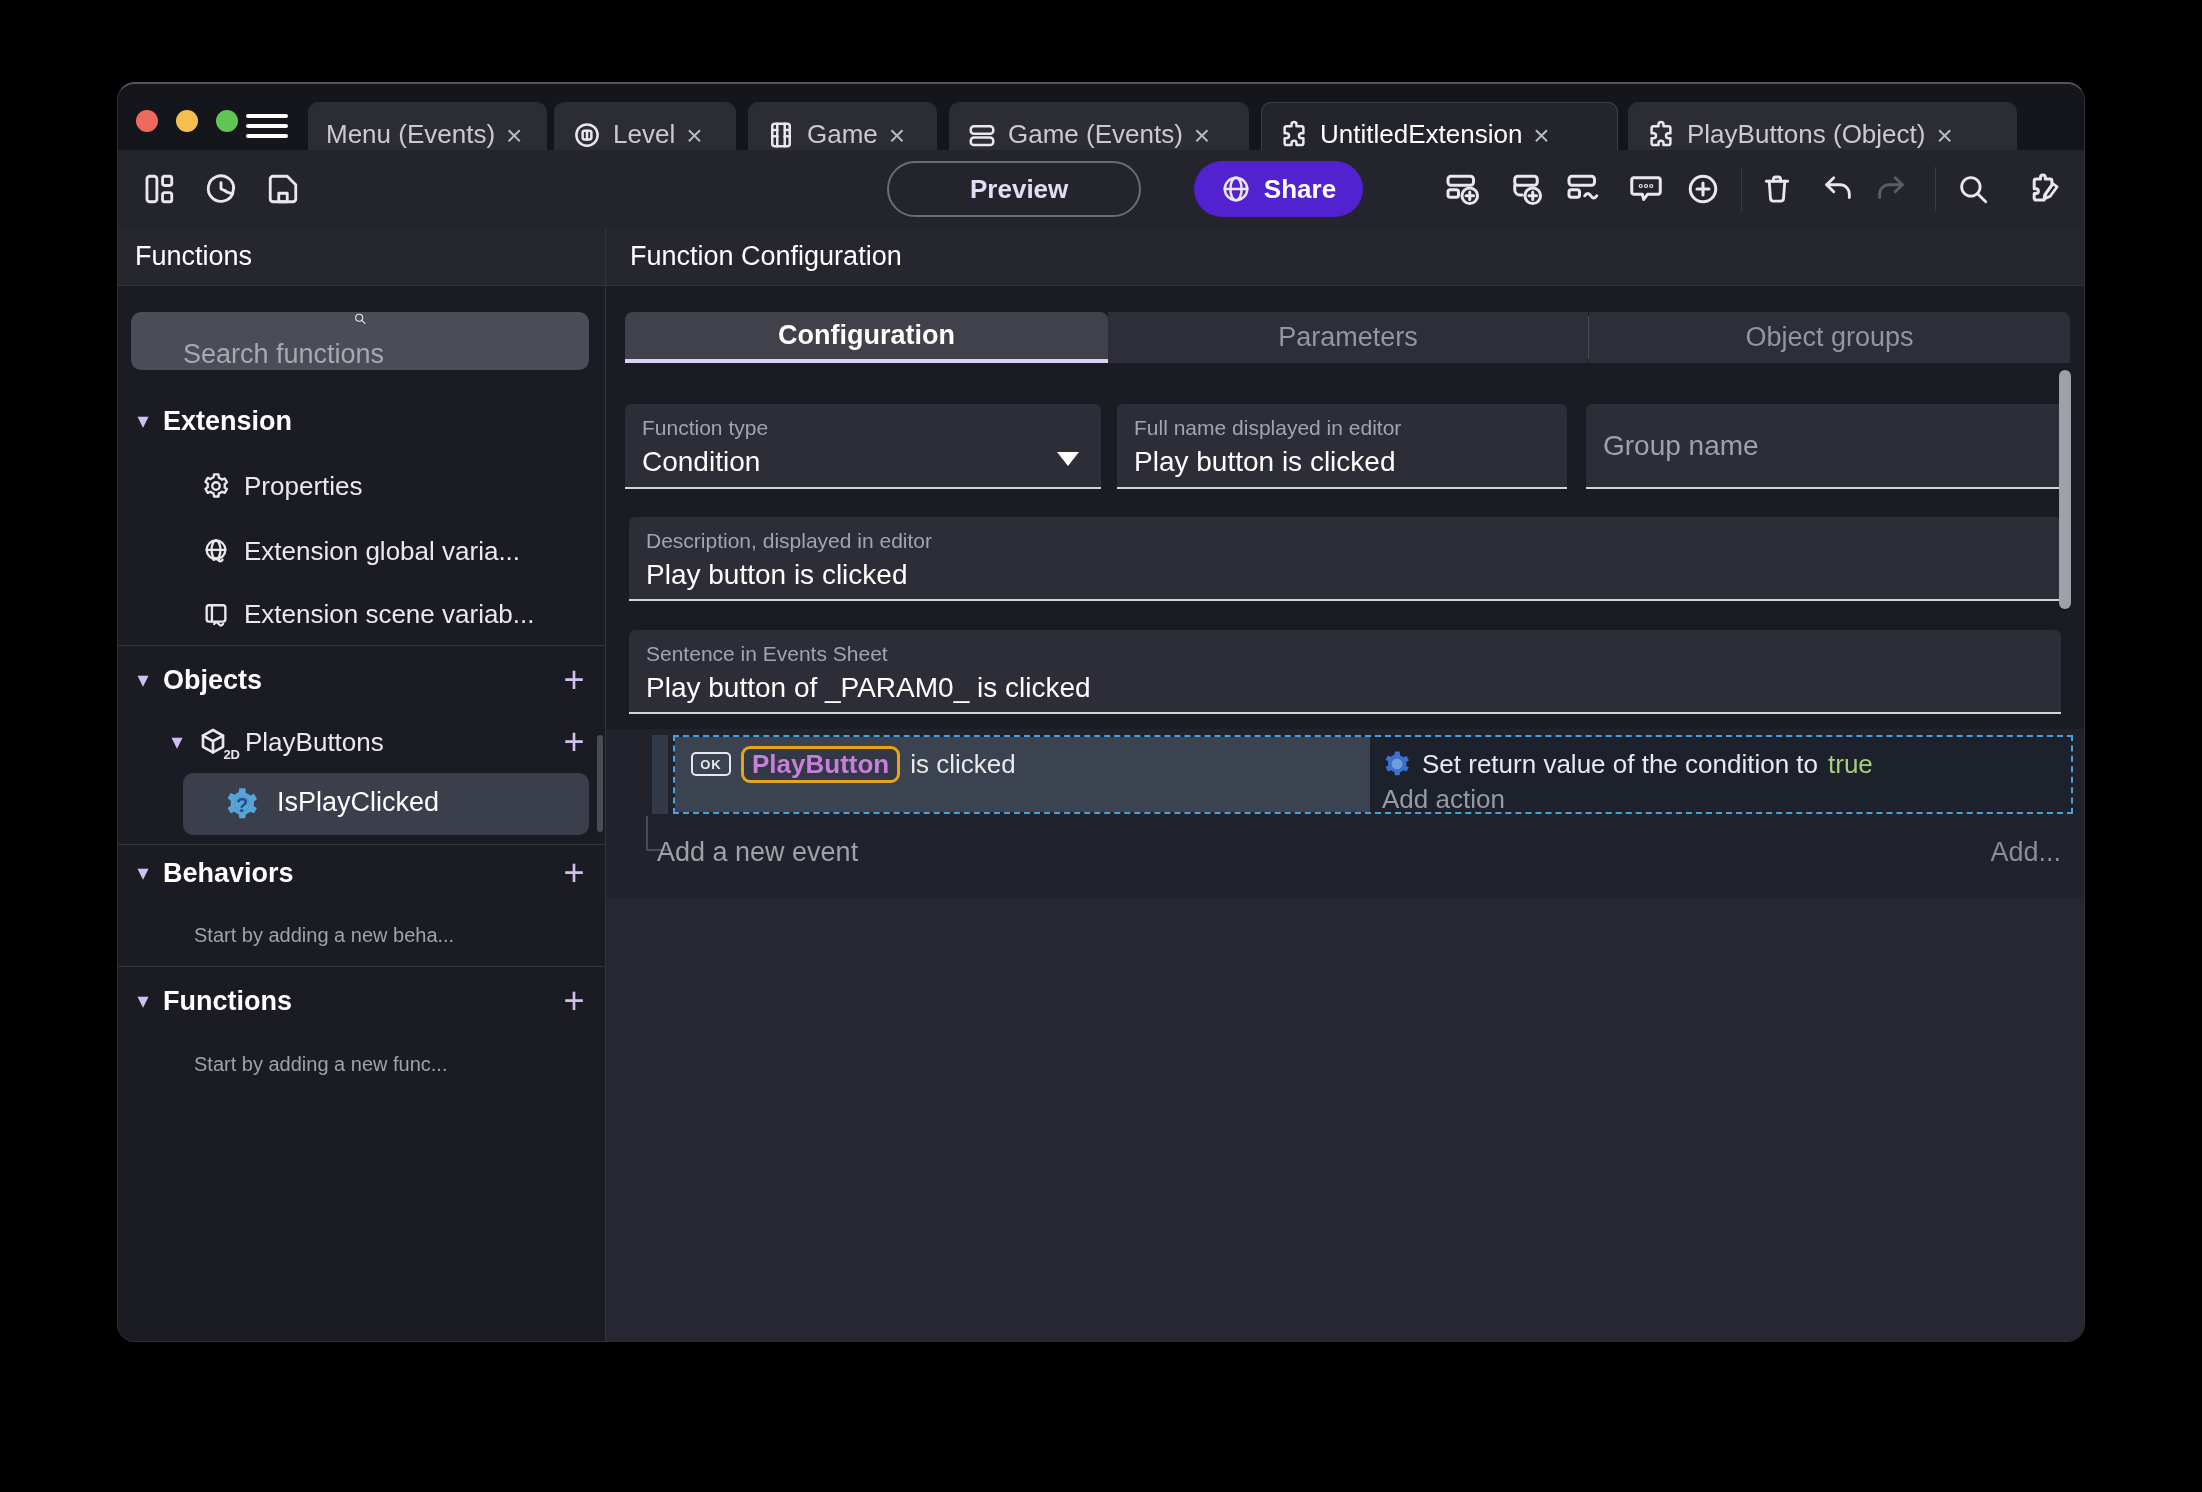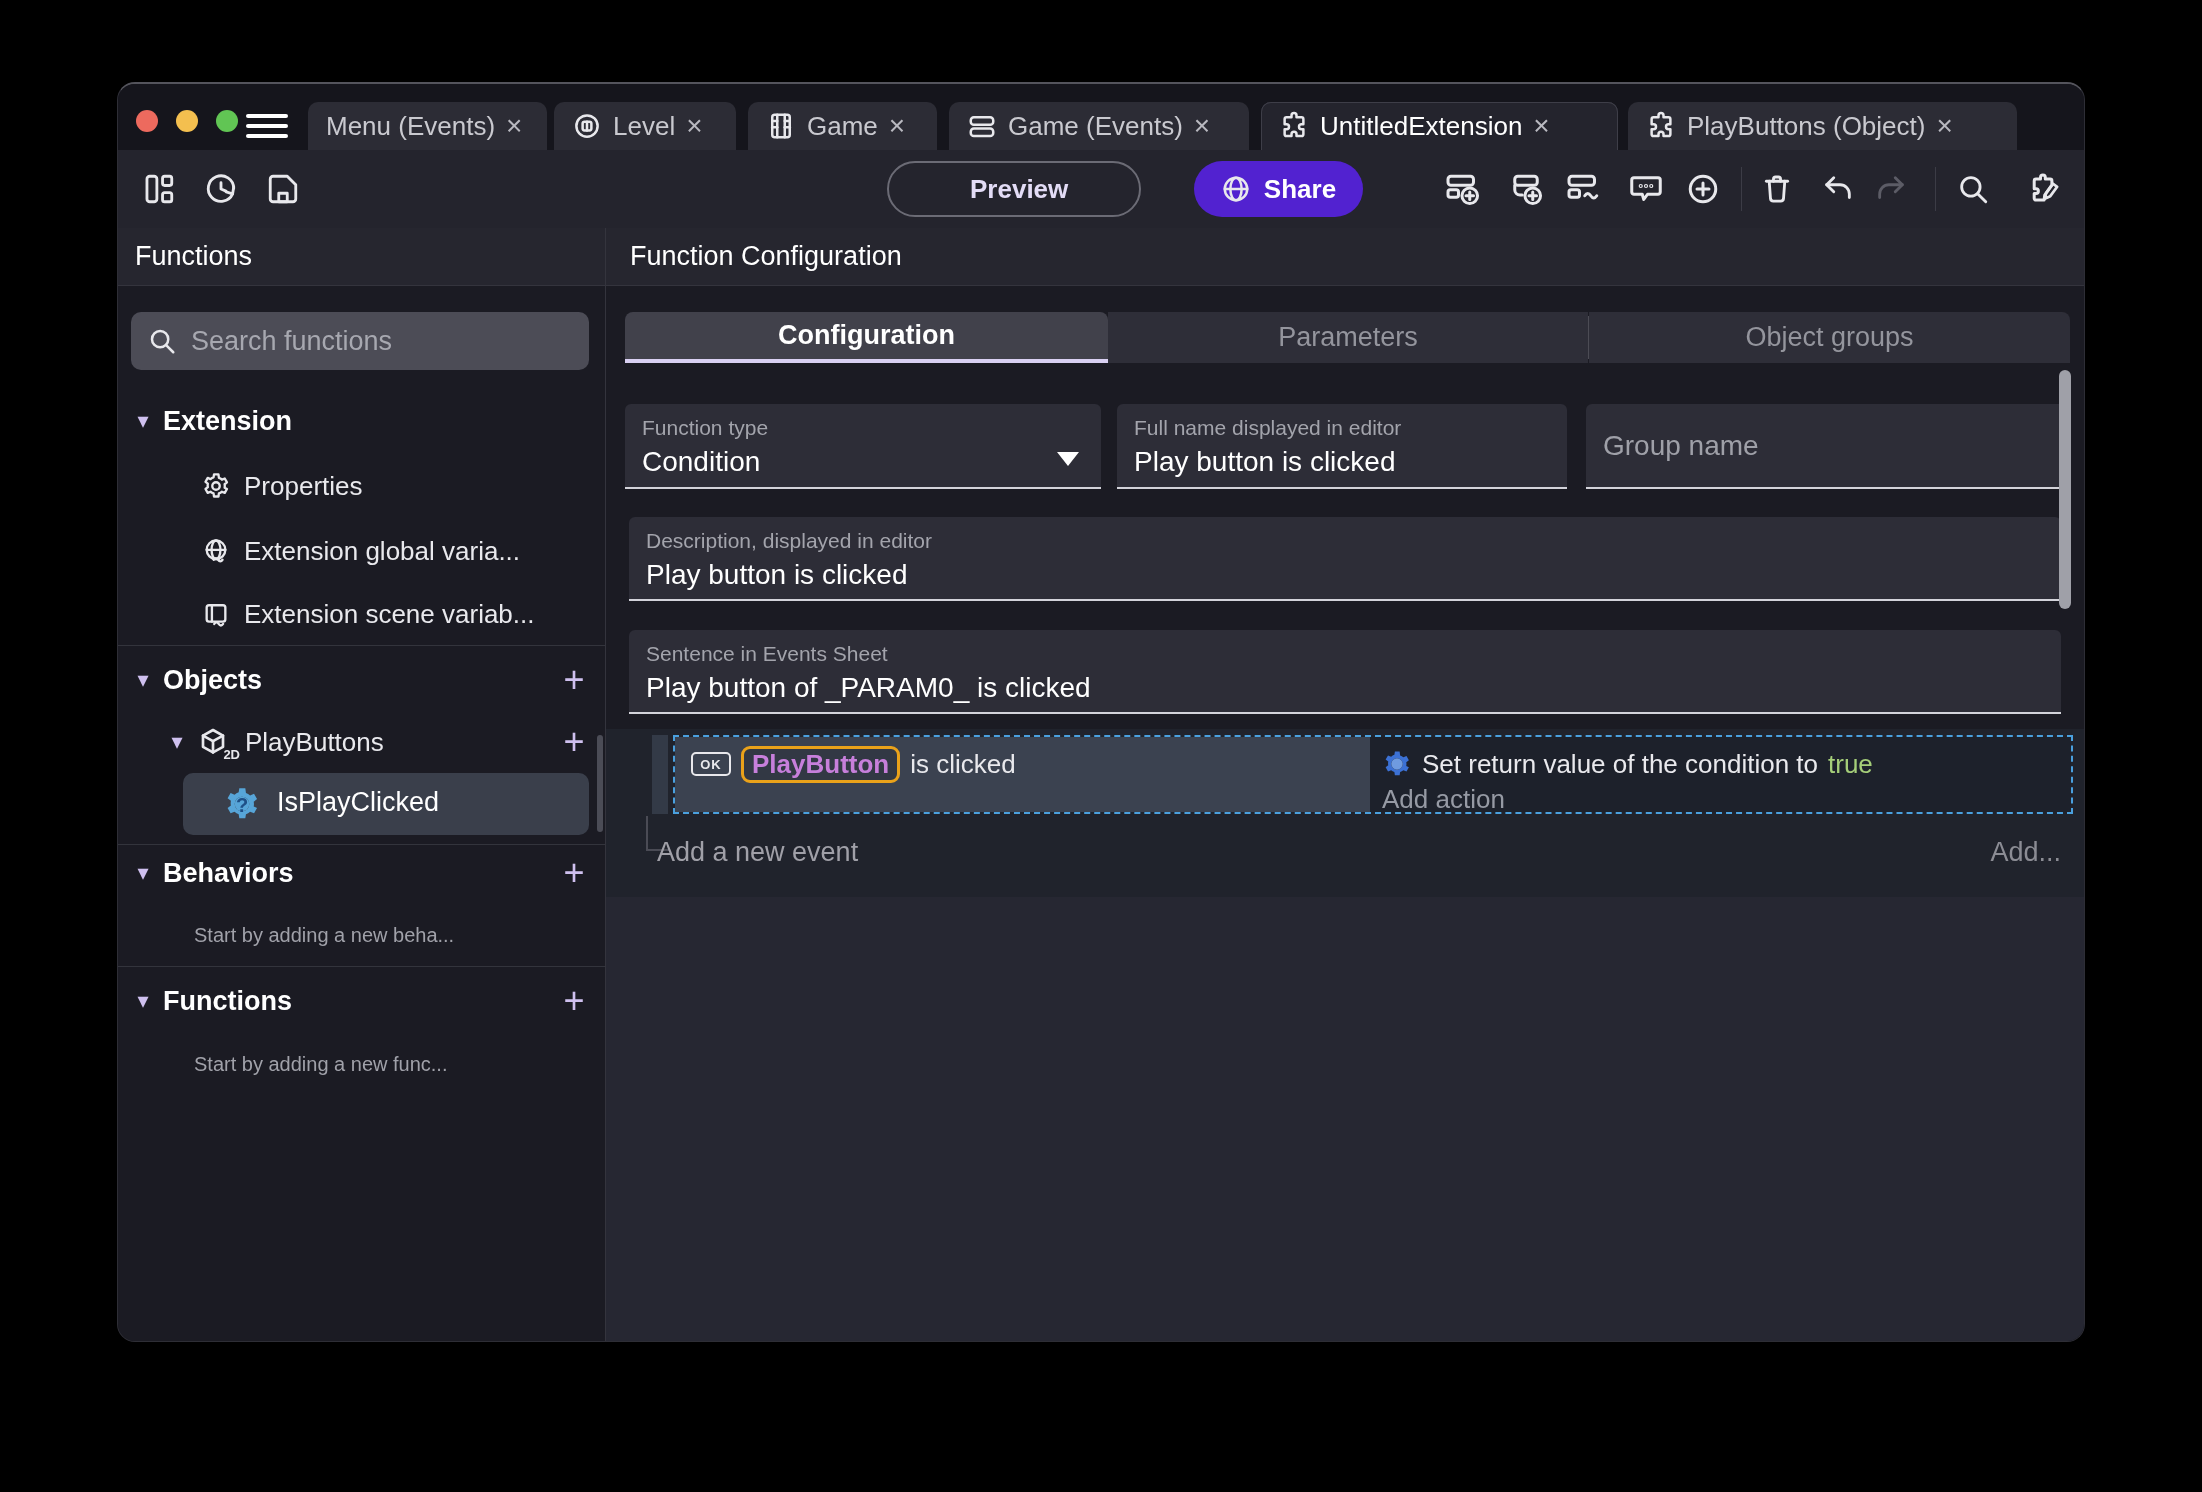--- a/index.html
+++ b/index.html
@@ -10,21 +10,21 @@
   .window { position:absolute; left:117px; top:82px; width:1968px; height:1260px;
             background:#1b1b23; border-radius:18px; overflow:hidden;
             border:1px solid #2e2e36; border-top:2px solid #54545c; }
 
   
   .tabbar { position:absolute; left:0; top:0; width:1968px; height:66px; background:#15151c; }
   .light { position:absolute; top:26px; width:22px; height:22px; border-radius:50%; }
   .hamburger { position:absolute; left:128px; top:30px; width:42px; height:24px; cursor:pointer; }
   .hamburger .bar { position:absolute; left:0; width:42px; height:4px; background:#fff; border-radius:2px; }
   .tab { position:absolute; top:18px; height:48px; background:#2c2c35; border-radius:10px 10px 0 0;
-         display:flex; align-items:center; gap:11px; padding:0 18px; color:#c9c9cf; font-size:26px; }
+         display:flex; align-items:flex-end; gap:11px; padding:0 18px; color:#c9c9cf; font-size:26px; }
   .tab.active { background:#24242d; color:#fff; box-shadow:inset 0 1px 0 #3e3e48, inset 1px 0 0 #3e3e48, inset -1px 0 0 #3e3e48; }
   .tab-close { color:#b9b9c0; font-size:28px; line-height:1; cursor:pointer; }
   .tab-label { white-space:nowrap; }
 
   
   .toolbar { position:absolute; left:0; top:66px; width:1968px; height:78px; background:#24242d; }
   .tbtn { position:absolute; top:21px; width:36px; height:36px; display:flex; align-items:center; justify-content:center; cursor:pointer; }
   .vdiv { position:absolute; top:17px; width:1px; height:44px; background:#3c3c46; }
   .preview-btn { position:absolute; left:769px; top:11px; width:254px; height:56px; border:2px solid #6b6b75;
                  border-radius:28px; display:flex; align-items:center; color:#e3dcf6; cursor:pointer;gap:47px; }
@@ -38,21 +38,21 @@
   .bandrow { position:absolute; left:0; top:144px; width:1968px; height:58px; background:#26262f; border-bottom:1px solid #34343d; }
   .band-title { position:absolute; top:0; height:57px; display:flex; align-items:center; color:#fff; font-size:27px; }
   .col-divider { position:absolute; left:487px; top:144px; width:1px; height:1116px; background:#34343d; z-index:5; }
 
   
   .sidebar { position:absolute; left:0; top:202px; width:487px; height:1058px; background:#1b1b23; }
   .main    { position:absolute; left:488px; top:202px; width:1480px; height:1058px; background:#1b1b23; }
 
   
   .search-box { position:absolute; left:13px; top:26px; width:458px; height:58px; background:#4c4c56;
-                border-radius:10px; display:flex; align-items:center; padding:0 16px; gap:14px; }
+                border-radius:10px; display:flex; align-items:center; padding:0 16px; gap:14px;flex-direction:column; }
   .search-box input { flex:1; background:transparent; border:none; outline:none; color:#e8e8ec; font-size:27px; font-family:inherit; }
   .search-box input::placeholder { color:#a7a8b0; }
   .trow { position:absolute; left:0; width:487px; height:44px; display:flex; align-items:center; cursor:pointer; }
   .caret { position:absolute; left:13px; width:24px; color:#cfc0ef; font-size:22px; text-align:center; }
   .grp-label { position:absolute; left:45px; color:#fff; font-weight:bold; font-size:27px; white-space:nowrap; }
   .plus { position:absolute; left:441px; width:30px; color:#cfc0ef; font-size:36px; font-weight:300; text-align:center; cursor:pointer; line-height:1; }
   .child-icon { position:absolute; left:83px; width:30px; display:flex; justify-content:center; }
   .child-label { position:absolute; left:126px; color:#e9e9ed; font-size:26px; white-space:nowrap; }
   .hint { position:absolute; left:76px; color:#a0a1a9; font-size:20px; white-space:nowrap; }
   .sdivider { position:absolute; left:0; width:487px; height:1px; background:#33343c; }

